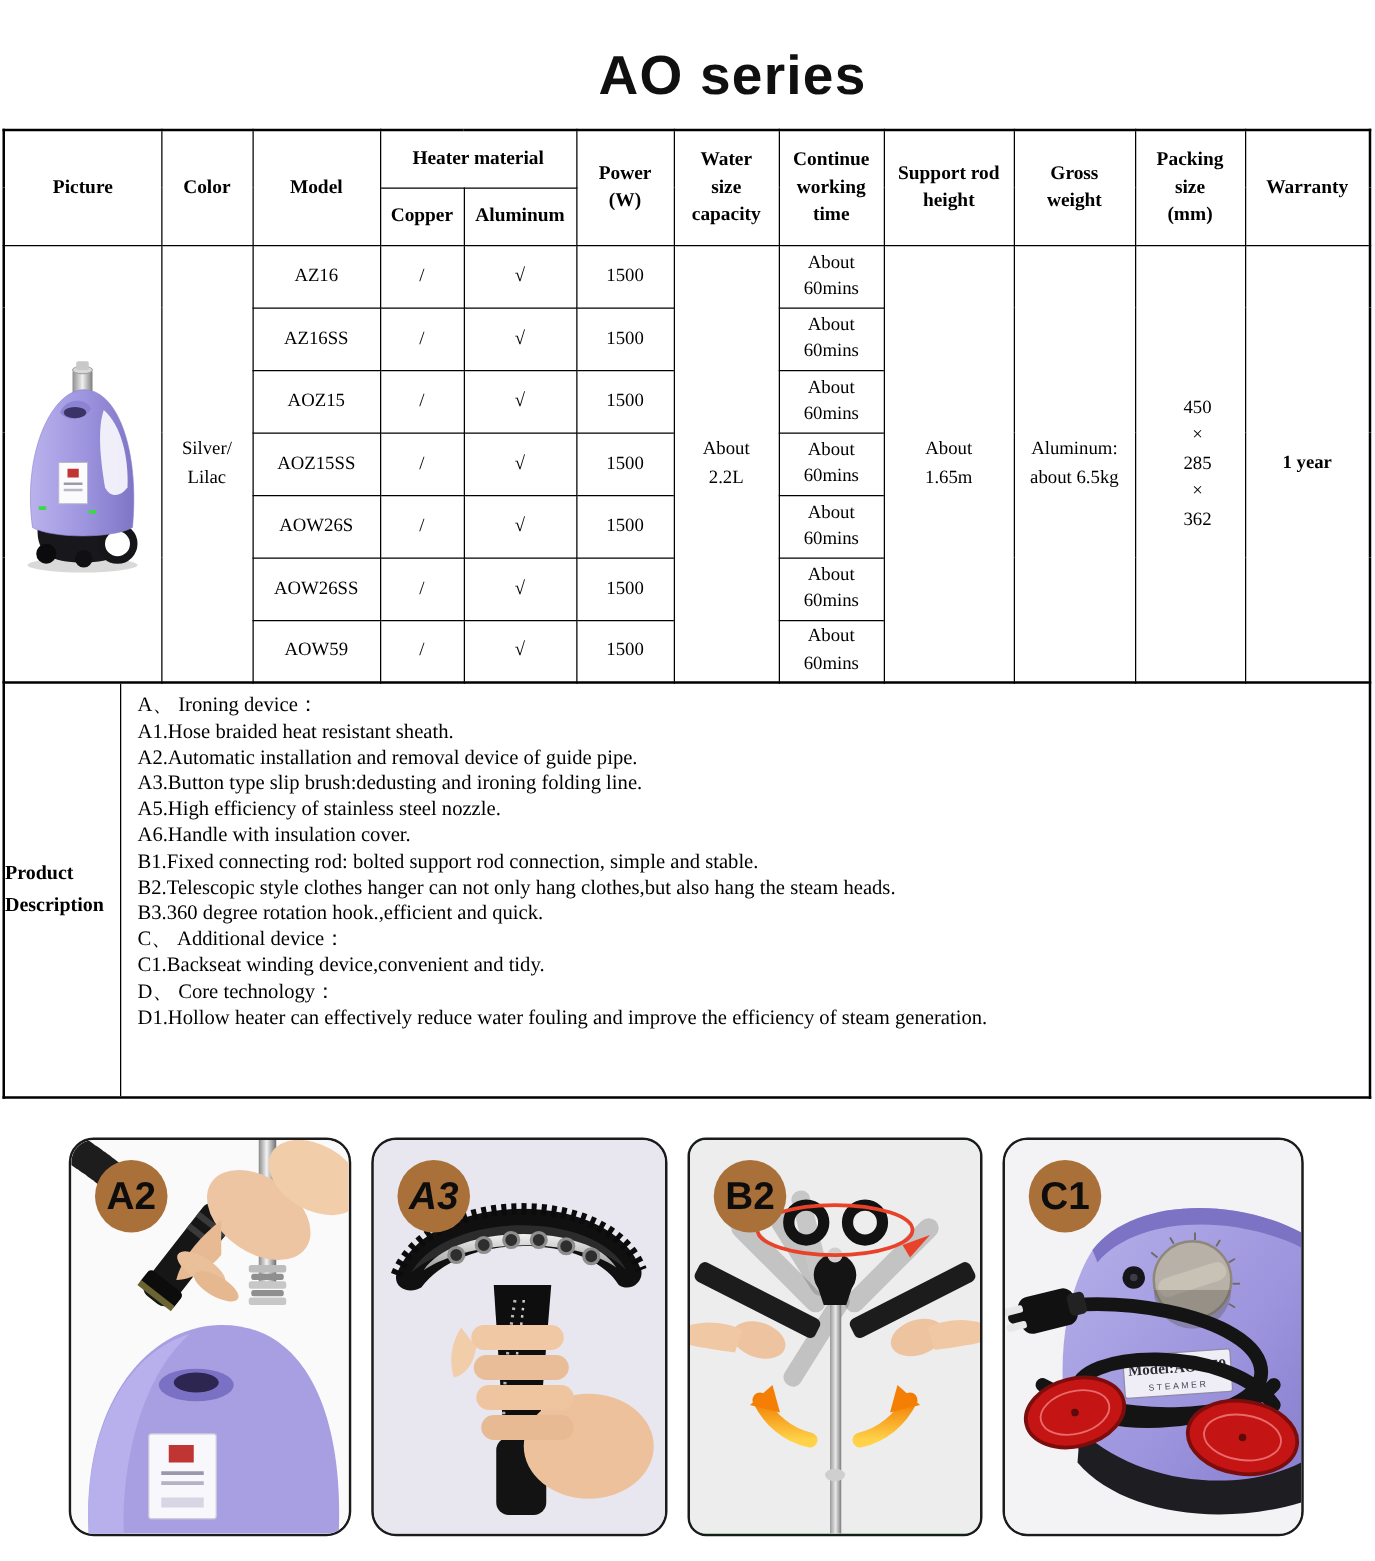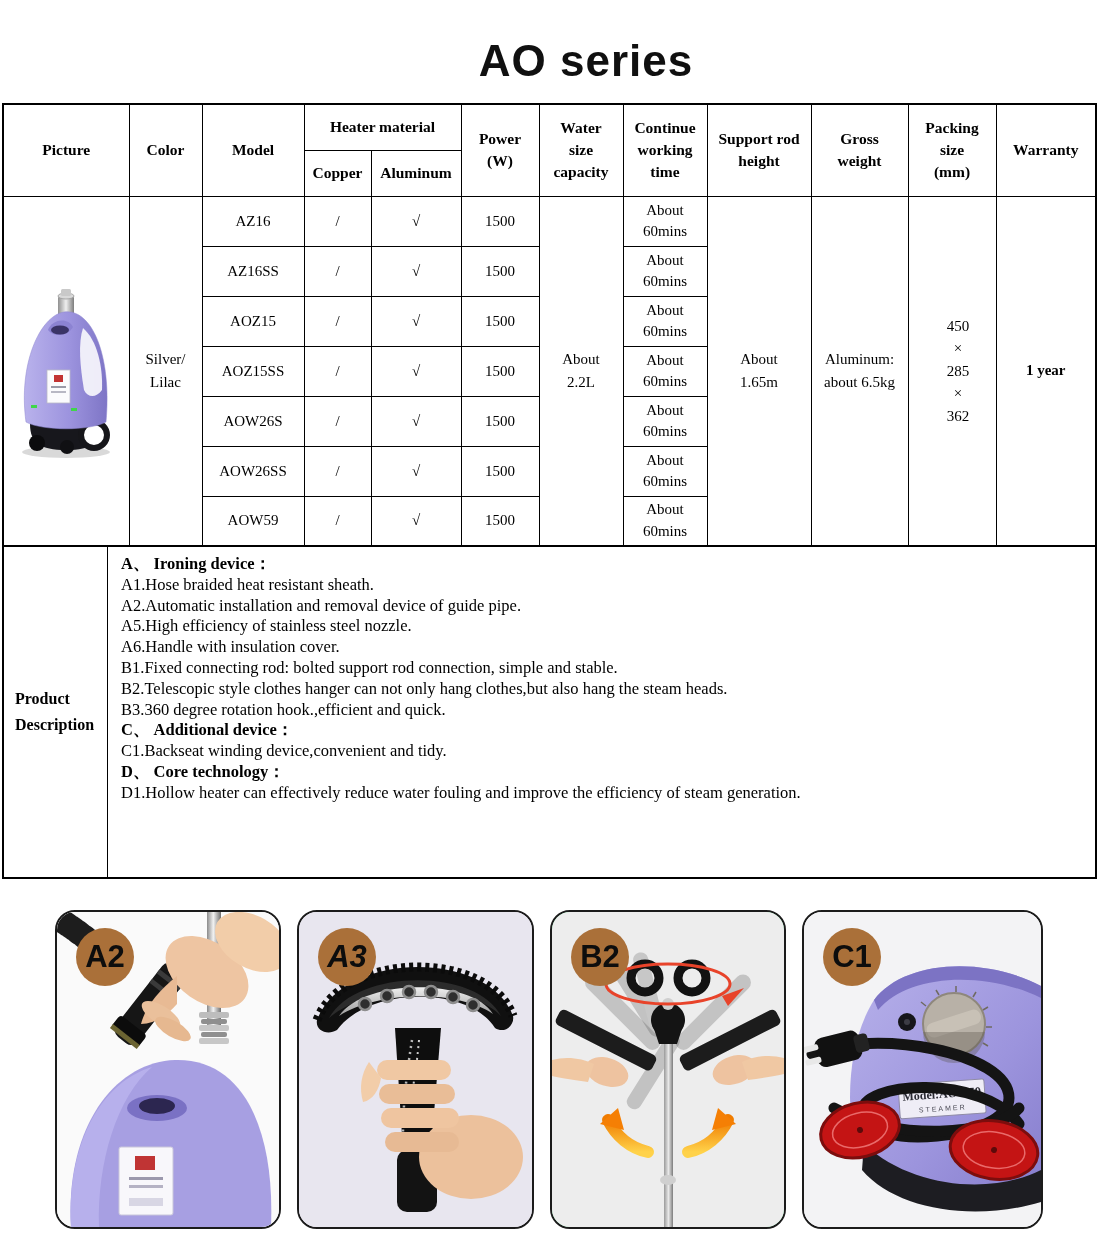--- a/index.html
+++ b/index.html
@@ -24,33 +24,33 @@
   table.spec tbody td{font-size:15px;}
   .tcell{font-size:14.5px;line-height:1.42;}
   .mcell{font-size:15px;line-height:1.5;}
   .gross-cell{text-align:left;padding-left:10px;}
   .warranty-cell{font-weight:700;font-size:16px;margin-left:40px;}
   .pack-line{line-height:1.5;font-size:15px;margin-left:12px;}
   
   .desc{display:flex;border:2px solid #000;border-top:none;width:1091px;min-height:330px;}
   .desc-label{
     width:92px;border-right:1.5px solid #000;display:flex;flex-direction:column;
-    justify-content:center;padding-left:11px;font-weight:700;font-size:16px;line-height:1.6;
+    justify-content:center;font-weight:700;font-size:16px;line-height:1.6;
   }
   .desc-body{flex:1;padding:7px 10px 6px 13px;font-size:16.5px;line-height:20.8px;}
-  .dbold{font-weight:700;}
+  .dbold{font-weight:400;}
   
   .gallery{position:absolute;top:910px;left:55px;display:flex;gap:16px;}
   .card{
     position:relative;height:315px;border:2px solid #1b1b1b;border-radius:20px;
     overflow:hidden;background:#efefef;
   }
   .card.c1{width:222px;background:#fbfbfb;}
   .card.c2{width:233px;background:#e8e6ef;font-style:italic;}
-  .card.c3{width:232px;background:#86efac;}
+  .card.c3{width:232px;background:#86efac;border-radius:15px;}
   .card.c4{width:237px;background:#f3f3f5;}
   .badge{
     position:absolute;top:16px;left:19px;width:58px;height:58px;border-radius:50%;
     background:#aa7039;display:flex;align-items:center;justify-content:center;
     font-family:"Liberation Sans", "DejaVu Sans", sans-serif;font-weight:700;
     font-size:31px;color:#0d0d0d;z-index:5;
   }
   .card svg{position:absolute;top:0;left:0;width:100%;height:100%;}
   .pic-cell svg{display:block;margin:6px auto 0 auto;}
 </style>
@@ -249,20 +249,21 @@
 
   <div class="desc">
     <div class="desc-label">
       <div>Product</div>
       <div>Description</div>
     </div>
     <div class="desc-body">
       <div class="dline dbold">A、 Ironing device：</div>
       <div class="dline">A1.Hose braided heat resistant sheath.</div>
       <div class="dline">A2.Automatic installation and removal device of guide pipe.</div>
+      <div class="dline">A3.Button type slip brush:dedusting and ironing folding line.</div>
       <div class="dline">A5.High efficiency of stainless steel nozzle.</div>
       <div class="dline">A6.Handle with insulation cover.</div>
       <div class="dline">B1.Fixed connecting rod: bolted support rod connection, simple and stable.</div>
       <div class="dline">B2.Telescopic style clothes hanger can not only hang clothes,but also hang the steam heads.</div>
       <div class="dline">B3.360 degree rotation hook.,efficient and quick.</div>
       <div class="dline dbold">C、 Additional device：</div>
       <div class="dline">C1.Backseat winding device,convenient and tidy.</div>
       <div class="dline dbold">D、 Core technology：</div>
       <div class="dline">D1.Hollow heater can effectively reduce water fouling and improve the efficiency of steam generation.</div>
     </div>

